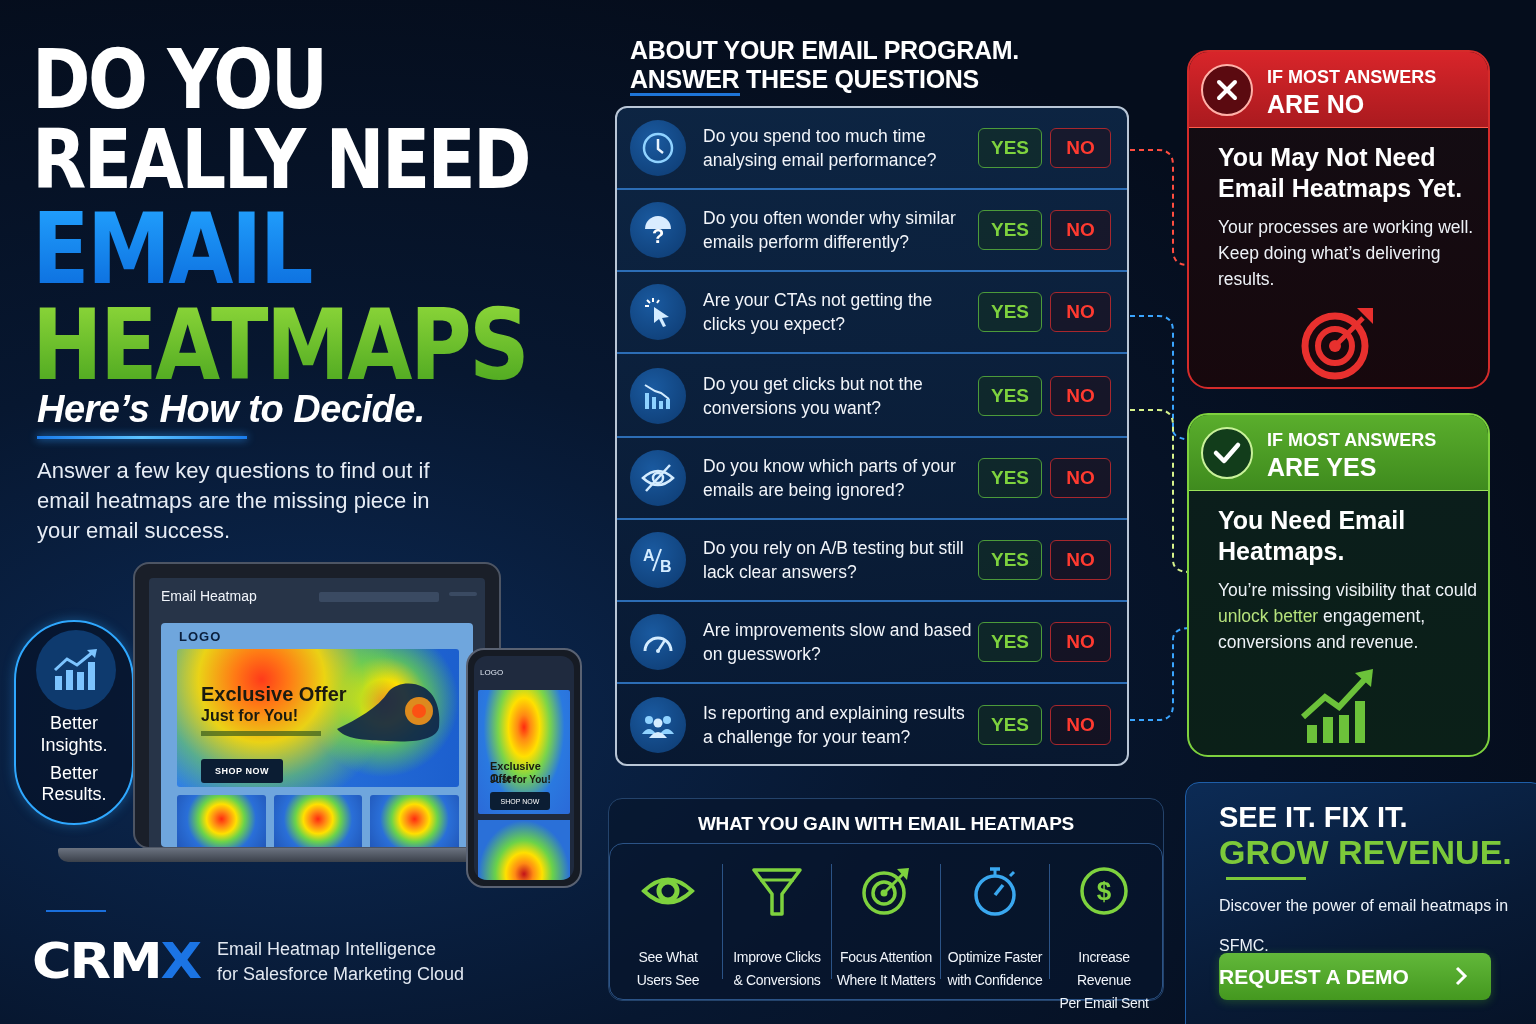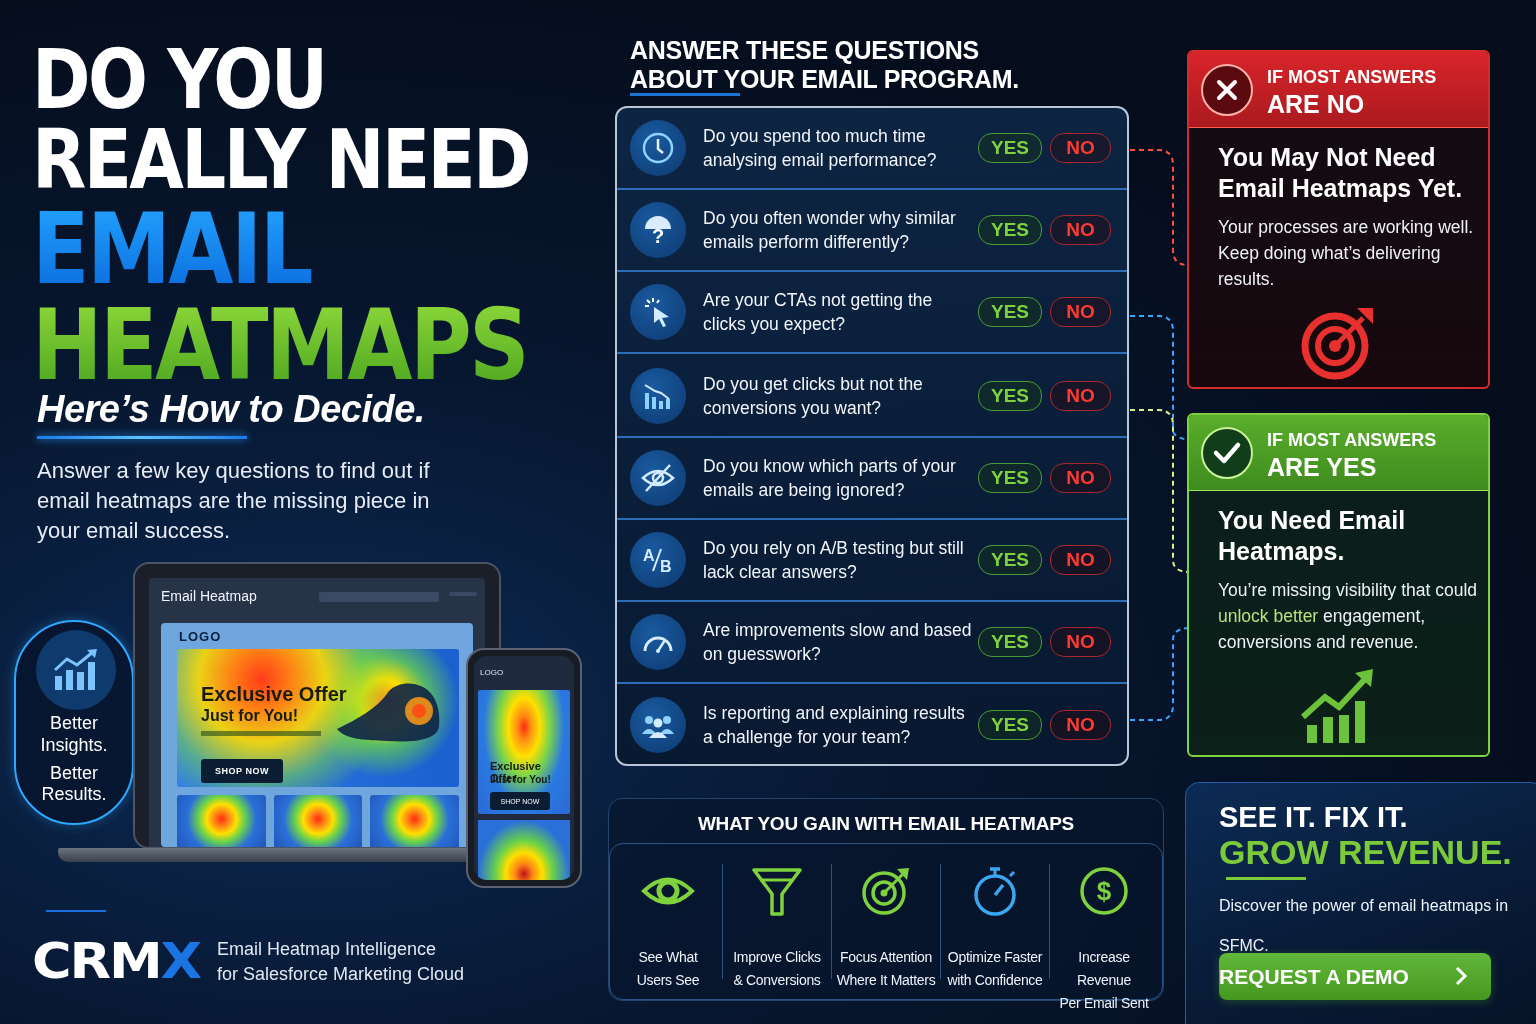--- a/index.html
+++ b/index.html
@@ -75,29 +75,29 @@
   .brand-tag { left: 217px; top: 937px; font-size: 18px; line-height: 25px; color: #e2e8f1; }
 
   
   .q-heading { left: 630px; top: 36px; font-size: 25px; font-weight: bold; line-height: 29px; color: #fff; letter-spacing: -0.3px; }
   .q-heading-line { left: 630px; top: 93px; width: 110px; height: 3px; background: #1e75d8; }
   .q-panel { left: 615px; top: 106px; width: 514px; height: 660px; border: 2px solid #b9c6d6; border-radius: 12px; background: linear-gradient(180deg, rgba(14,40,72,.85), rgba(8,24,48,.9)); overflow: hidden; }
   .q-row { position: absolute; left: 0; right: 0; height: 82px; display: flex; align-items: center; border-bottom: 2px solid #2c6db5; }
   .q-row:last-child { border-bottom: none; }
   .q-icon { position: absolute; left: 13px; width: 56px; height: 56px; border-radius: 50%; background: radial-gradient(circle at 40% 35%, #1a5aa0, #0d3a70); display: flex; align-items: center; justify-content: center; }
   .q-text { position: absolute; left: 86px; width: 270px; font-size: 17.5px; line-height: 24px; color: #f2f5fa; }
-  .btn-yes, .btn-no { position: absolute; top: 50%; transform: translateY(-50%); height: 30px; border-radius: 14px; font-size: 19px; font-weight: bold; display: flex; align-items: center; justify-content: center; }
+  .btn-yes, .btn-no { position: absolute; top: 50%; transform: translateY(-50%); height: 40px; border-radius: 6px; font-size: 19px; font-weight: bold; display: flex; align-items: center; justify-content: center; }
   .btn-yes { left: 361px; width: 64px; border: 1.5px solid #4c9b3a; color: #7ed23e; background: rgba(20,50,30,.5); }
   .btn-no { left: 433px; width: 61px; border: 1.5px solid #a8272d; color: #ff3a30; background: rgba(40,10,16,.4); }
 
   
   .connectors { left: 1128px; top: 120px; width: 70px; height: 620px; }
 
   
-  .card { border-radius: 6px; overflow: hidden; padding-left: 48px; }
+  .card { border-radius: 21px; overflow: hidden; padding-left: 48px; }
   .card-no { left: 1187px; top: 50px; width: 303px; height: 339px; border: 2px solid #d52b2a; background: linear-gradient(180deg,#120d14,#17080d); }
   .card-yes { left: 1187px; top: 413px; width: 303px; height: 344px; border: 2px solid #7ed23e; background: linear-gradient(180deg,#0b1d1c,#0b2018); }
   .card-head { position: absolute; left: 0; top: 0; right: 0; height: 76px; }
   .card-no .card-head { background: linear-gradient(180deg,#d8252a,#aa1a1f); border-bottom: 1px solid #ff5d4d; }
   .card-yes .card-head { background: linear-gradient(180deg,#5aae2c,#3f8b1e); border-bottom: 1px solid #9be35a; }
   .card-badge { position: absolute; left: 12px; top: 12px; width: 52px; height: 52px; border-radius: 50%; display: flex; align-items: center; justify-content: center; }
   .card-no .card-badge { background: #5b0a10; border: 2px solid #ffb1a8; }
   .card-yes .card-badge { background: #123d1b; border: 2px solid #c9f29a; }
   .card-small { position: absolute; left: 78px; top: 15px; font-size: 18px; font-weight: bold; color: #fff; }
   .card-big { position: absolute; left: 78px; top: 38px; font-size: 25px; font-weight: bold; color: #fff; }
@@ -195,22 +195,22 @@
 </div>
 
 <div class="abs brand-line"></div>
 <div class="abs brand-logo"><span>CRM</span><span class="x">X</span></div>
 <div class="abs brand-tag">
   <div>Email Heatmap Intelligence</div>
   <div>for Salesforce Marketing Cloud</div>
 </div>
 
 <div class="abs q-heading">
+  <div>ABOUT YOUR EMAIL PROGRAM.</div>
   <div>ANSWER THESE QUESTIONS</div>
-  <div>ABOUT YOUR EMAIL PROGRAM.</div>
 </div>
 <div class="abs q-heading-line"></div>
 
 <div class="abs q-panel">
 
   <div class="q-row" style="top:0">
     <div class="q-icon">
       <svg width="34" height="34" viewBox="0 0 34 34">
           <circle cx="17" cy="17" r="14" fill="none" stroke="#8fd2ff" stroke-width="2.5"></circle>
           <polyline points="17,8 17,18 22,22" fill="none" stroke="#e8f4ff" stroke-width="2.5"></polyline>

